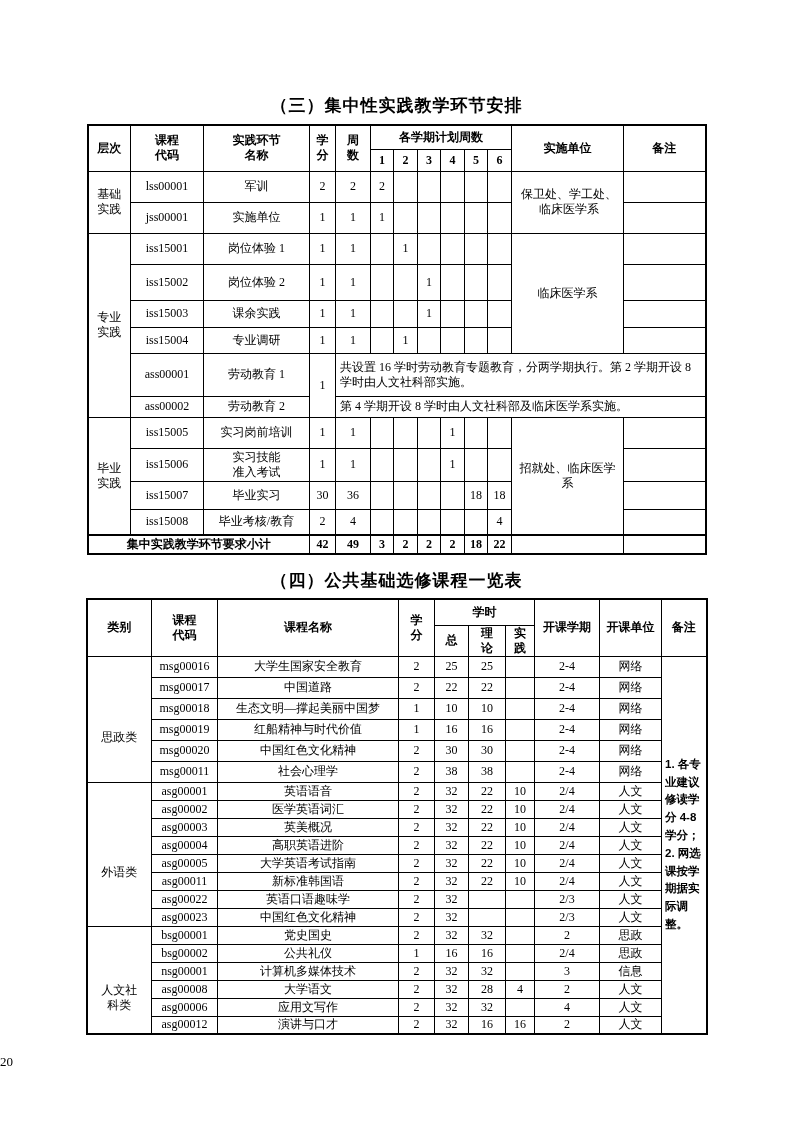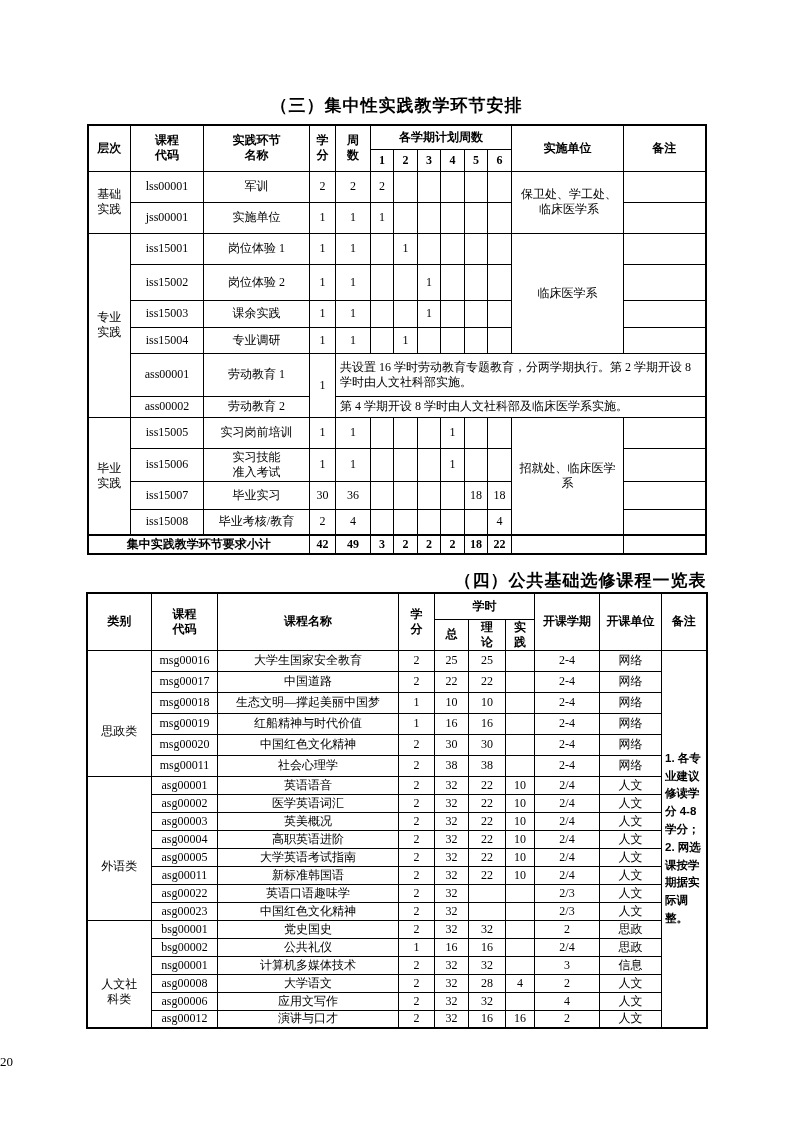--- a/index.html
+++ b/index.html
@@ -12,21 +12,21 @@
     font-family:"Liberation Serif","DejaVu Serif",serif;
     color:#000;
     overflow:hidden;
   }
   .content{padding-top:94px;}
   .sec-title{
     width:620px;margin:0 auto 7px auto;
     text-align:center;font-size:17px;font-weight:bold;
     letter-spacing:1px;
   }
-  .sec-title.second{margin-top:14px;margin-bottom:0;text-align:right;}
+  .sec-title.second{margin-top:14px;margin-bottom:6px;}
   table{
     width:620px;margin:0 auto;
     border-collapse:collapse;table-layout:fixed;
     border:2px solid #000;
   }
   th,td{
     border:1px solid #000;
     text-align:center;vertical-align:middle;
     font-size:12px;line-height:1.25;
     padding:0 2px;overflow:hidden;

